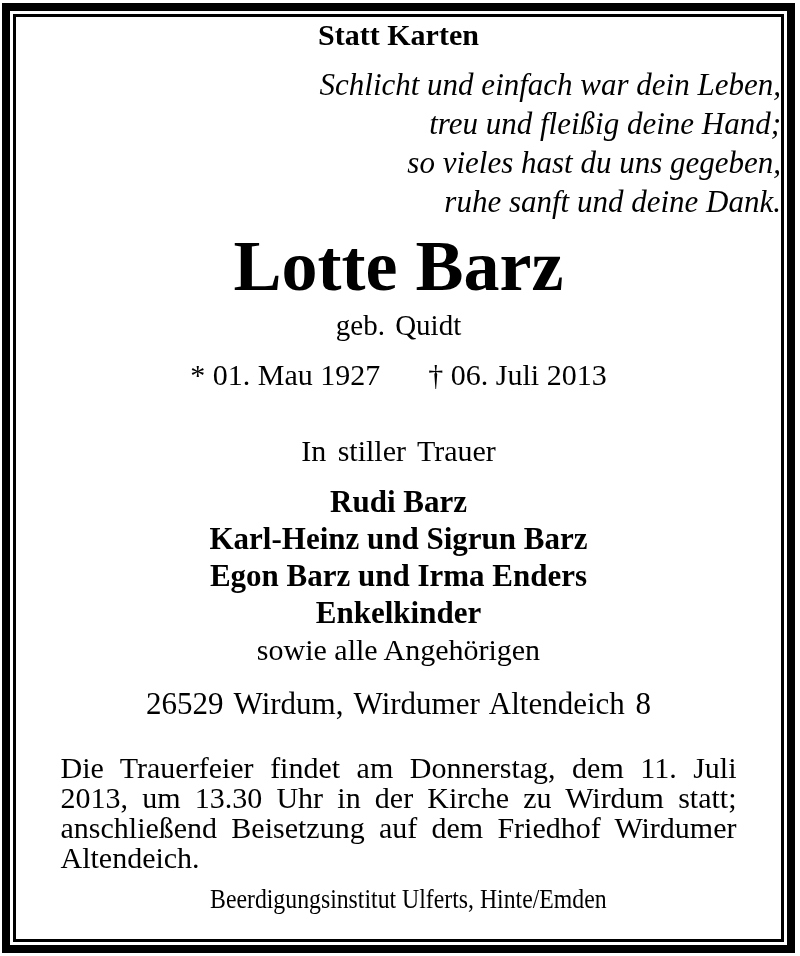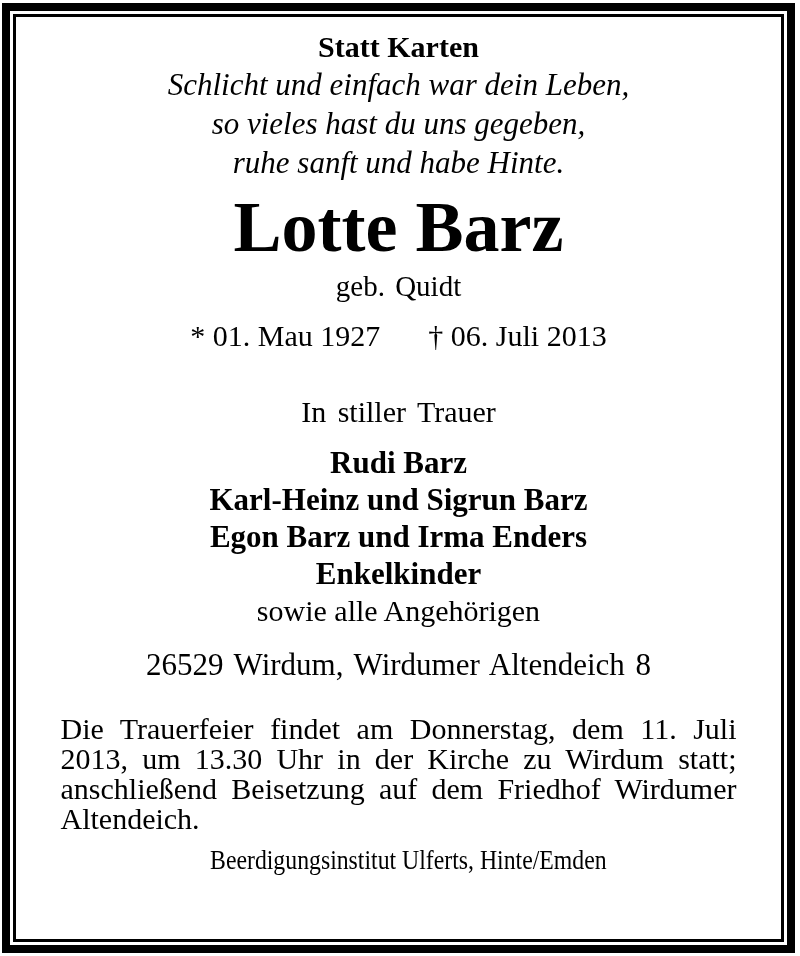--- a/index.html
+++ b/index.html
@@ -20,30 +20,30 @@
     position: absolute;
     inset: 3px;
     border: 3px solid #000;
     overflow: hidden;
   }
   .content {
     width: 100%; height: 100%;
     text-align: center;
   }
   .statt-karten {
-    margin-top: 12px;
     font-size: 30px;
     line-height: 36px;
     font-weight: bold;
   }
   .poem {
-    margin-top: 0;
+    margin-top: 12px;
     font-style: italic;
     font-size: 31px;
     line-height: 39px;
+    text-align: right;
   }
   .deceased-name {
     margin-top: 6px;
     font-size: 72px;
     line-height: 78px;
     font-weight: bold;
     letter-spacing: 0px;
   }
   .maiden-name {
     margin-top: 2px;
@@ -116,22 +116,23 @@
 <body>
 
 <div class="outer-frame">
   <div class="inner-frame">
     <div class="content">
 
       <div class="statt-karten">Statt Karten</div>
 
       <div class="poem">
         <div>Schlicht und einfach war dein Leben,</div>
+        <div>treu und fleißig deine Hand;</div>
         <div>so vieles hast du uns gegeben,</div>
-        <div>ruhe sanft und habe Hinte.</div>
+        <div>ruhe sanft und deine Dank.</div>
       </div>
 
       <div class="deceased-name">Lotte Barz</div>
 
       <div class="maiden-name">geb. Quidt</div>
 
       <div class="dates">
         <span>* 01. Mau 1927</span>
         <span>† 06. Juli 2013</span>
       </div>

